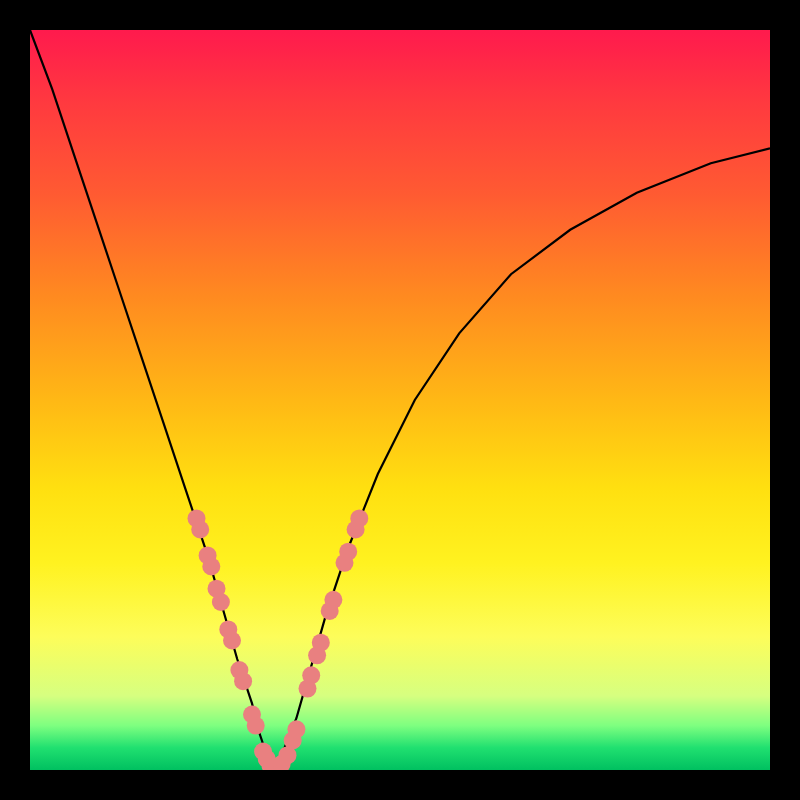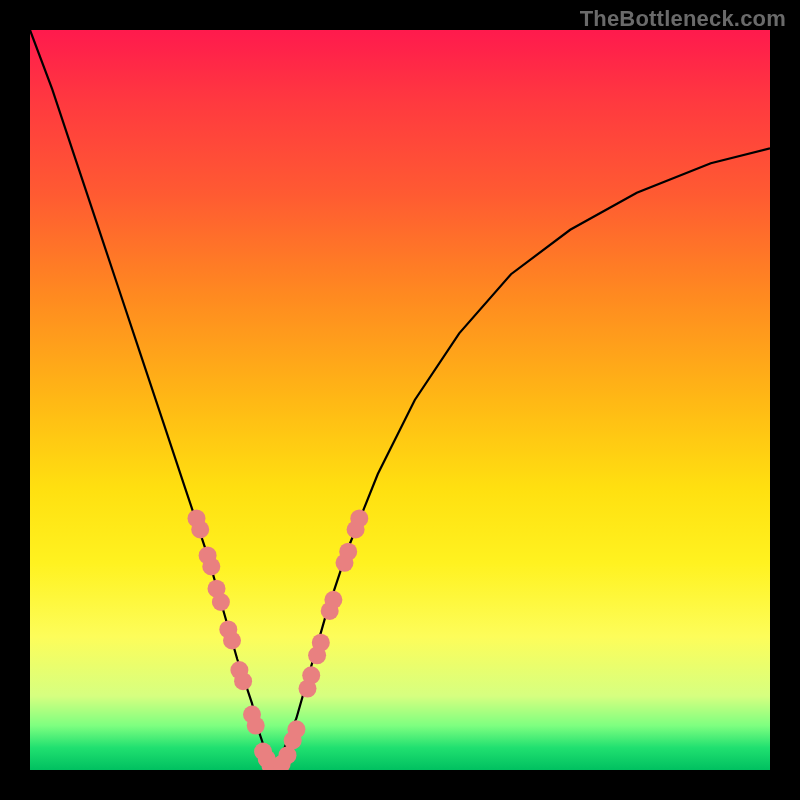--- a/index.html
+++ b/index.html
@@ -89,14 +89,13 @@
           <circle cx="290.8" cy="612.7" r="9" fill="#e98080"></circle>
           <circle cx="299.7" cy="580.9" r="9" fill="#e98080"></circle>
           <circle cx="303.4" cy="569.8" r="9" fill="#e98080"></circle>
           <circle cx="314.5" cy="532.8" r="9" fill="#e98080"></circle>
           <circle cx="318.2" cy="521.7" r="9" fill="#e98080"></circle>
           <circle cx="325.6" cy="499.5" r="9" fill="#e98080"></circle>
           <circle cx="329.3" cy="488.4" r="9" fill="#e98080"></circle>
         </g>
     </svg>
   </div>
-  <div class="watermark">TheBottleneck.com</div>
 </div>
 
 </body></html>

